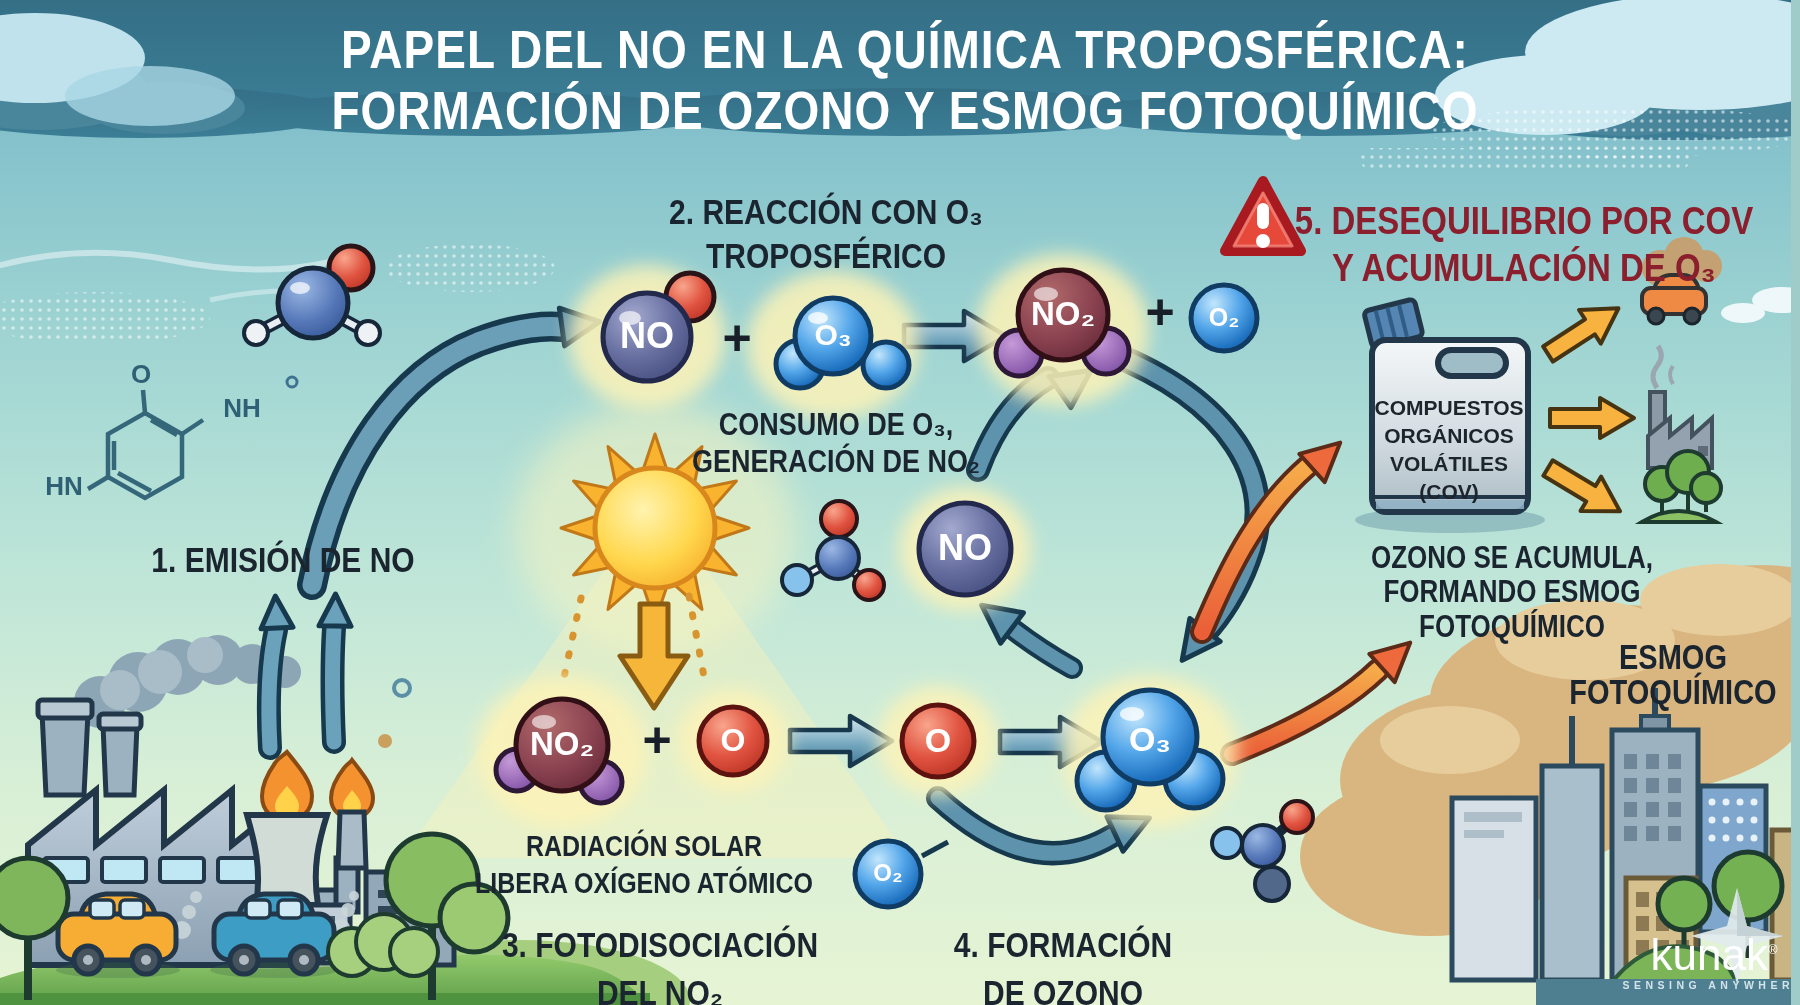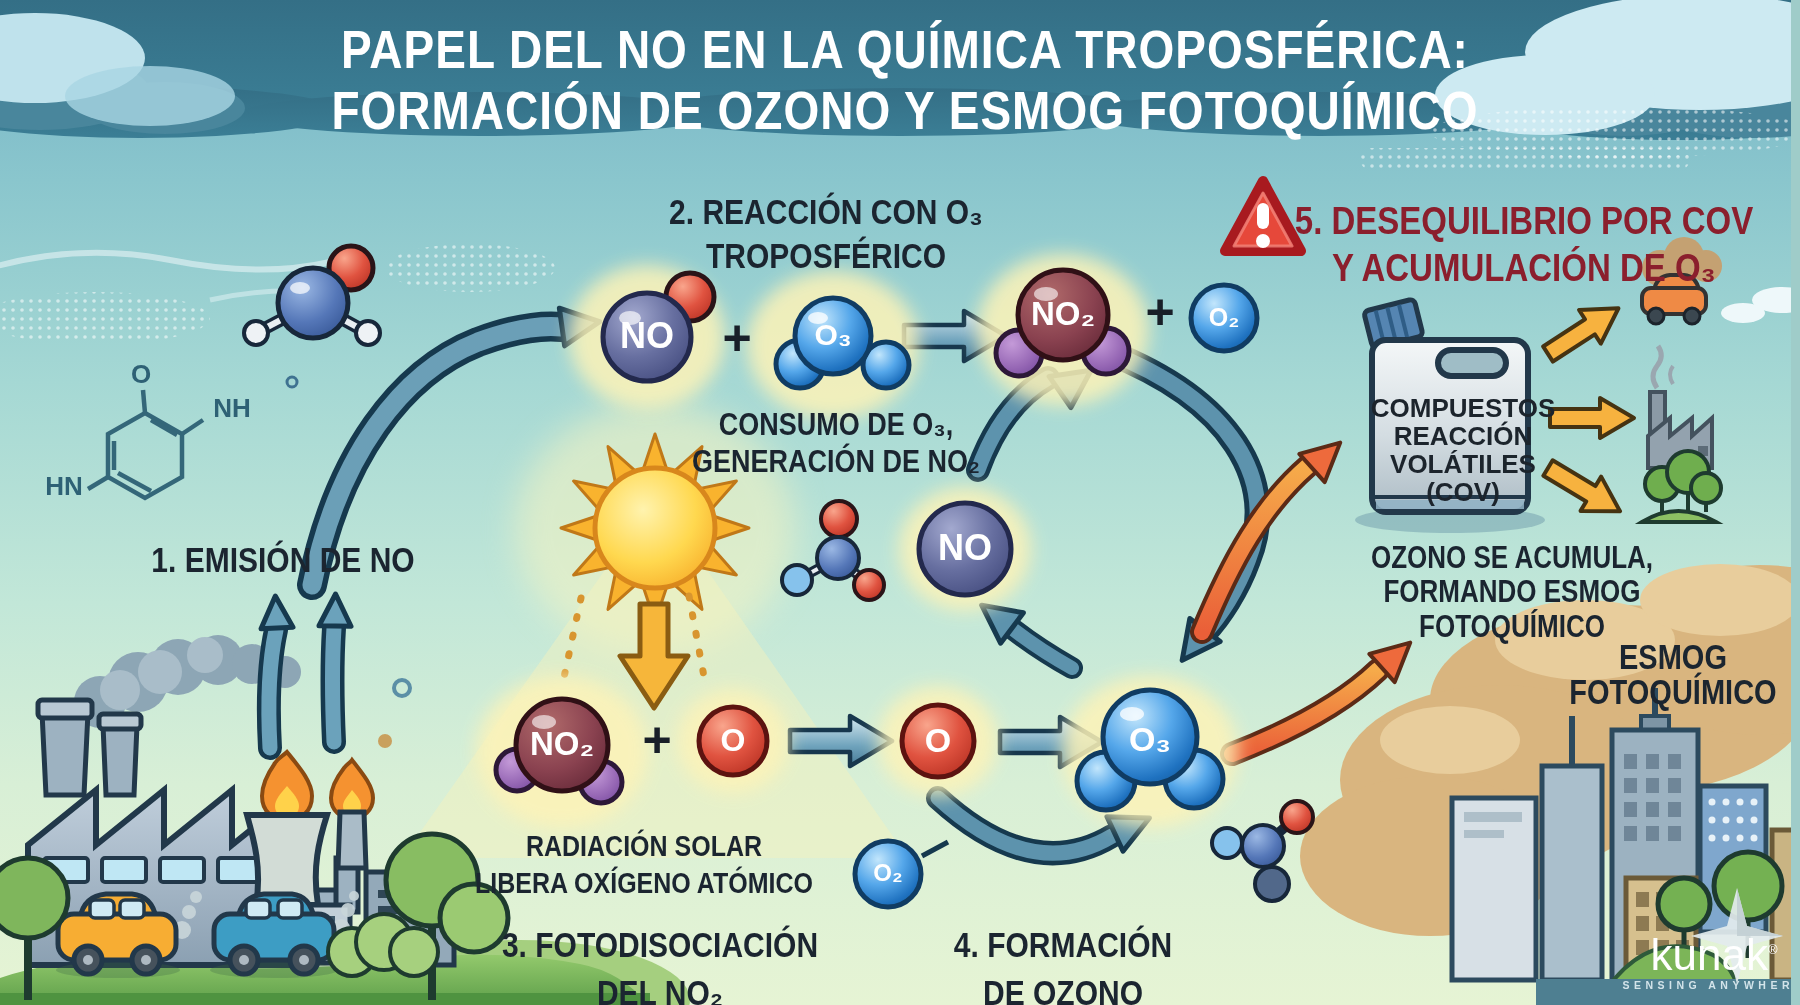--- a/index.html
+++ b/index.html
@@ -17,21 +17,21 @@
   #title{left:905px;top:20px;color:#ffffff;font-size:46px;line-height:51px;letter-spacing:1px;}
   #s5title{left:1524px;top:197px;color:#8b1f2d;font-size:33px;line-height:40px;}
   #s2title{left:826px;top:190px;font-size:30px;line-height:37px;}
   #s2cap{left:836px;top:407px;font-size:27px;line-height:31px;}
   #s1label{left:283px;top:540px;font-size:30px;}
   #s3cap{left:644px;top:826px;font-size:25px;line-height:32px;}
   #s3label{left:660px;top:922px;font-size:30px;line-height:40px;}
   #s4label{left:1063px;top:922px;font-size:30px;line-height:40px;}
   #s5cap{left:1512px;top:541px;font-size:26px;line-height:29px;}
   #smoglabel{left:1673px;top:639px;font-size:29px;line-height:30px;}
-  #covtext{left:1449px;top:394px;font-size:26px;line-height:28px;color:#1c242c;margin-left:14px;}
+  #covtext{left:1449px;top:394px;font-size:21px;line-height:28px;color:#1c242c;}
   #logo{left:1714px;top:927px;color:#ffffff;font-size:44px;line-height:46px;font-weight:400;}
   #logo sup{font-size:13px;}
   #tagline{left:1714px;top:979px;color:#d3e4ea;font-size:10.5px;letter-spacing:4.5px;font-weight:700;}
 </style>
 </head>
 <body>
 
 <div id="stage">
 
 <svg id="scene" width="1800" height="1005" viewBox="0 0 1800 1005">
@@ -573,40 +573,40 @@
   <div>FORMANDO ESMOG</div>
   <div>FOTOQUÍMICO</div>
 </div>
 <div class="t cond" id="smoglabel">
   <div>ESMOG</div>
   <div>FOTOQUÍMICO</div>
 </div>
 
 <div class="t" id="covtext" style="font-weight:800;">
   <div>COMPUESTOS</div>
-  <div>REACCIÓN</div>
+  <div>ORGÁNICOS</div>
   <div>VOLÁTILES</div>
   <div>(COV)</div>
 </div>
 
 <div class="ml" style="left:647px;top:336px;font-size:36px;">NO</div>
 <div class="ml" style="left:833px;top:335px;font-size:30px;">O₃</div>
 <div class="ml" style="left:1063px;top:314px;font-size:33px;">NO₂</div>
 <div class="ml" style="left:1224px;top:317px;font-size:25px;">O₂</div>
 <div class="ml" style="left:562px;top:744px;font-size:33px;">NO₂</div>
 <div class="ml" style="left:733px;top:740px;font-size:32px;">O</div>
 <div class="ml" style="left:938px;top:740px;font-size:34px;">O</div>
 <div class="ml" style="left:1150px;top:739px;font-size:34px;">O₃</div>
 <div class="ml" style="left:888px;top:873px;font-size:24px;">O₂</div>
 <div class="ml" style="left:965px;top:548px;font-size:36px;">NO</div>
 
 <div class="plus" style="left:737px;top:338px;">+</div>
 <div class="plus" style="left:1160px;top:312px;">+</div>
 <div class="plus" style="left:657px;top:740px;">+</div>
 
 <div class="sk" style="left:141px;top:374px;">O</div>
-<div class="sk" style="left:232px;top:408px;">NH</div>
+<div class="sk" style="left:242px;top:408px;">NH</div>
 <div class="sk" style="left:64px;top:486px;">HN</div>
 
 <div class="t" id="logo"><span>kunak</span><sup>®</sup></div>
 <div class="t" id="tagline">SENSING ANYWHERE</div>
 
 </div>
 
 </body></html>

